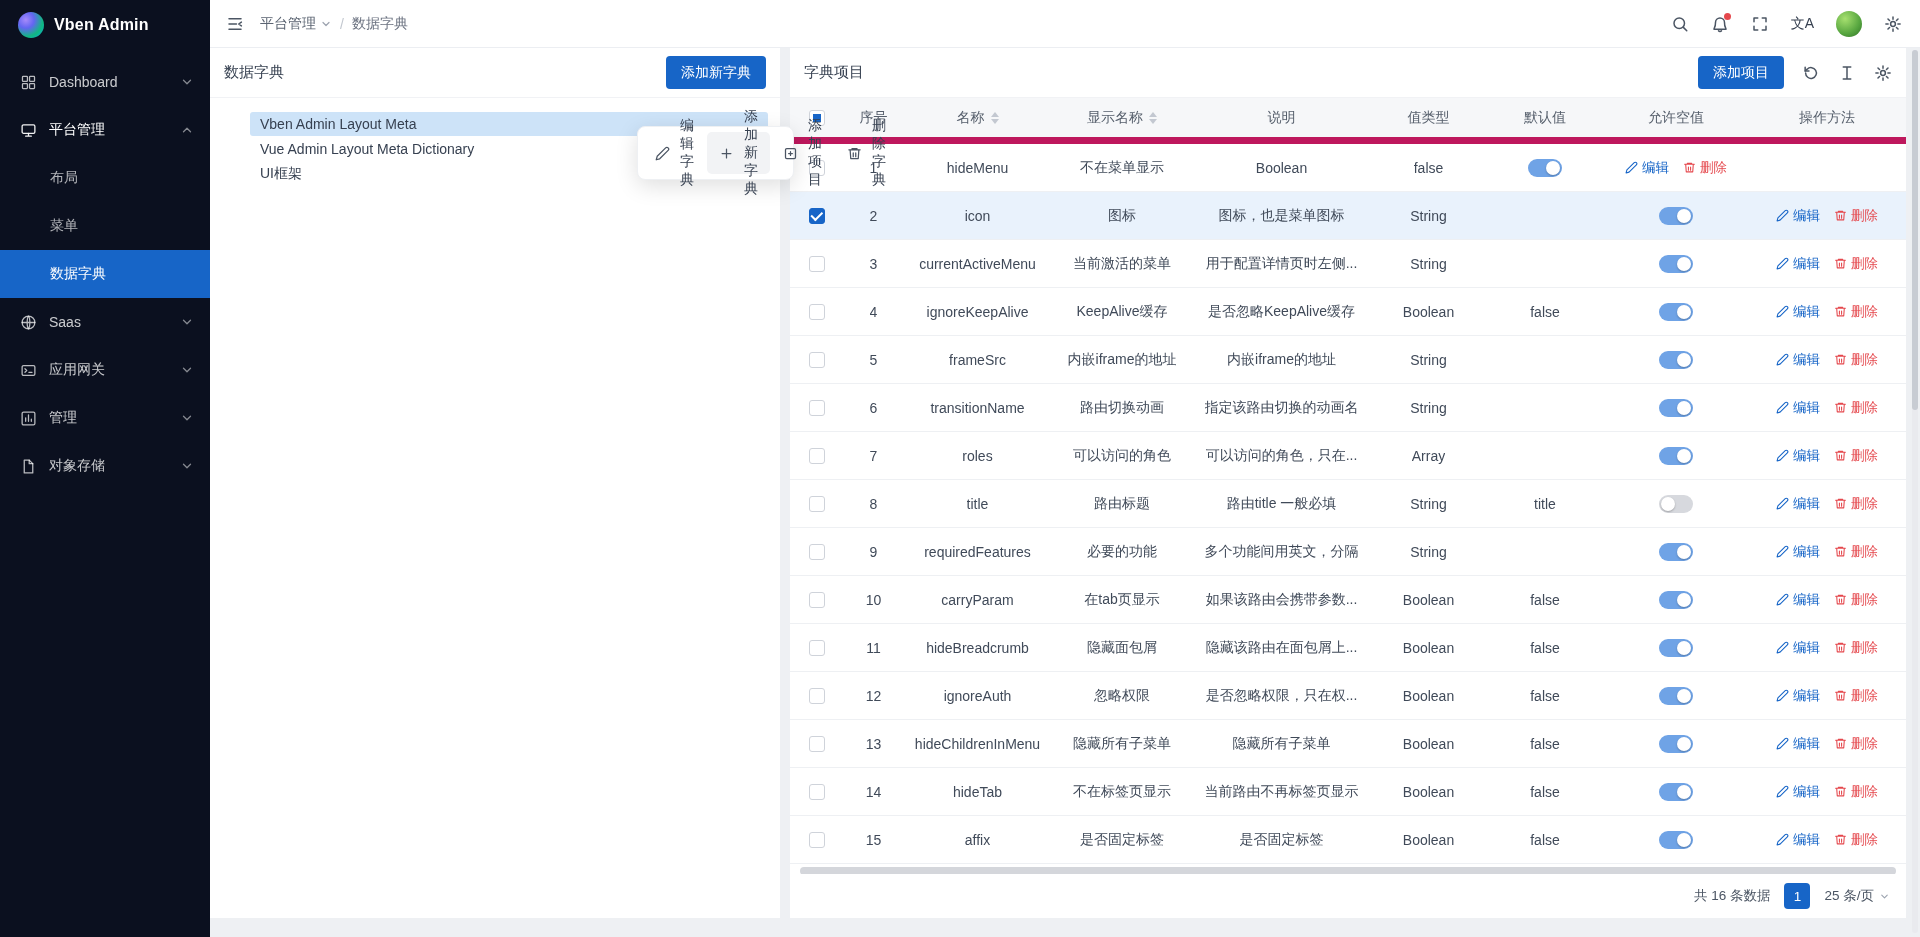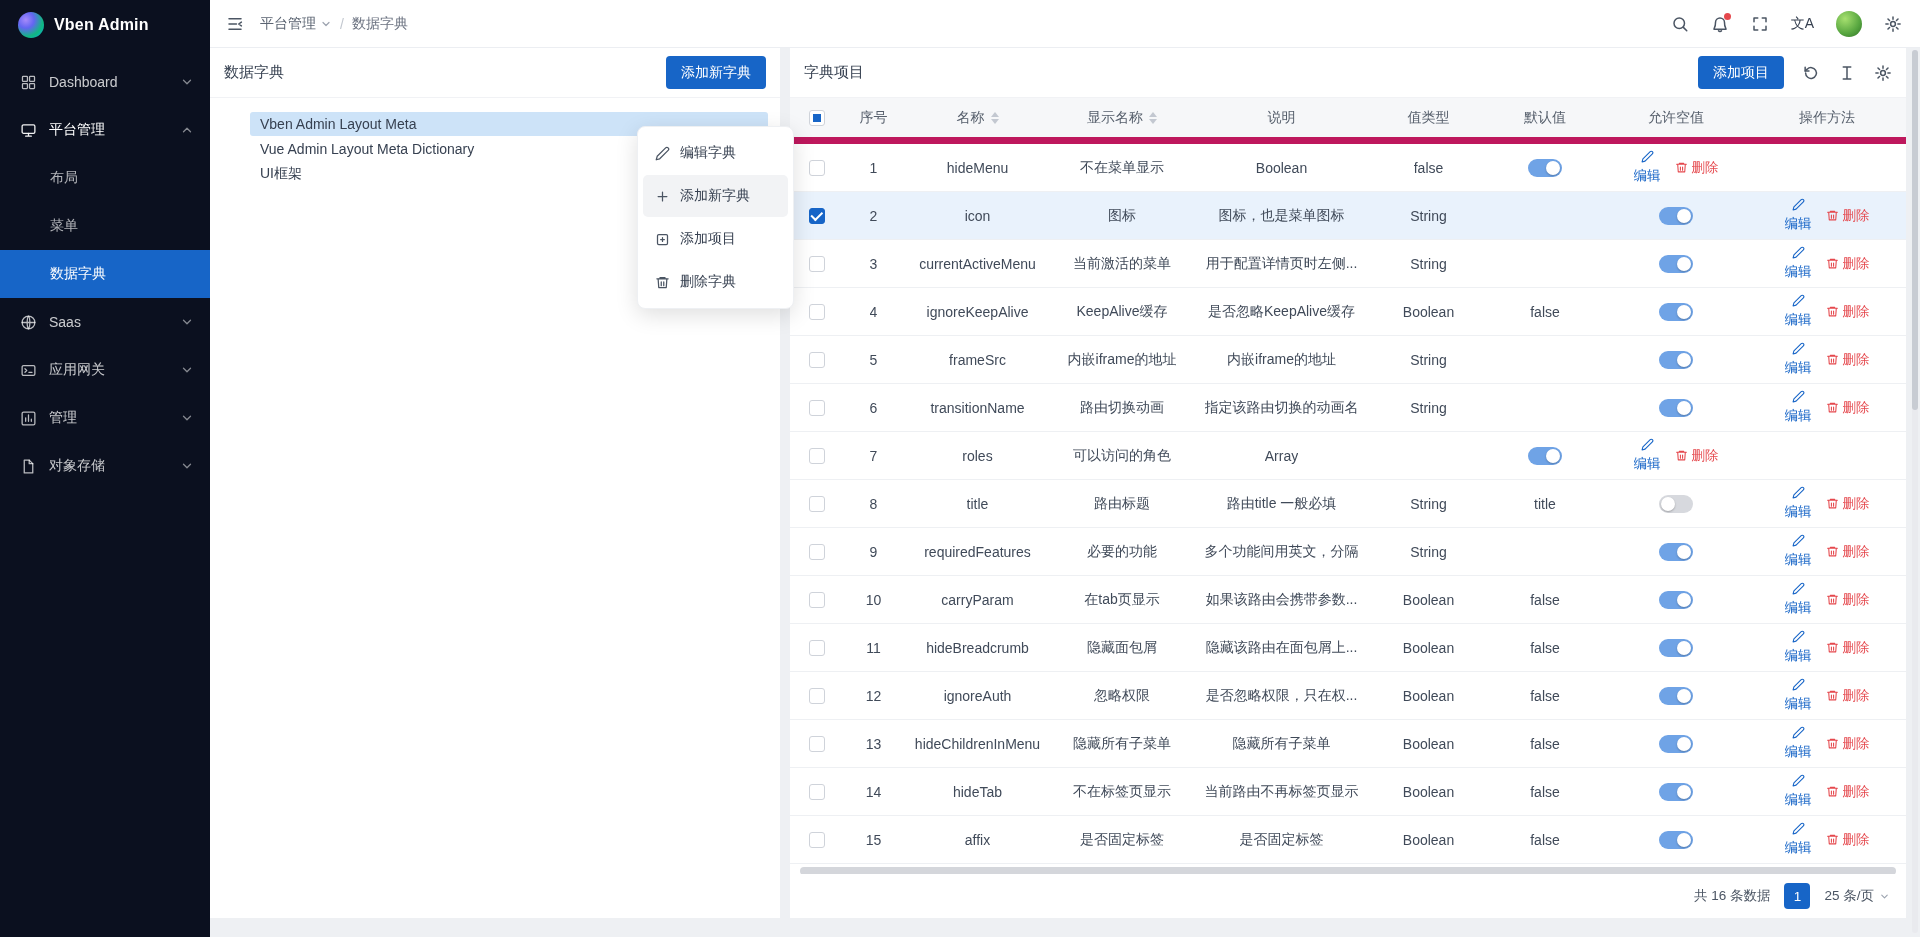--- a/index.html
+++ b/index.html
@@ -89,37 +89,37 @@
   .car.dn { border-top:5px solid #c3c8d1; }
 
   .switch { position:relative; width:34px; height:18px; border-radius:9px; background:#d7d9de; cursor:pointer; display:inline-block; flex:0 0 34px; }
   .switch .knob { position:absolute; top:2px; left:2px; width:14px; height:14px; border-radius:50%; background:#fff; box-shadow:0 1px 2px rgba(0,0,0,.25); }
   .switch.on { background:#6fa3e6; }
   .switch.on .knob { left:auto; right:2px; }
 
   .td.actions { gap:14px; }
   .link { display:inline-flex; align-items:center; gap:4px; font-size:13.5px; cursor:pointer; white-space:nowrap; }
   .lk-ico { width:13px; height:13px; flex:0 0 13px; }
-  .link.edit { color:#1765c7;flex-direction:column; }
+  .link.edit { color:#1765c7; }
   .link.del { color:#e5484d; }
 
   .h-scroll { margin:3px 10px 0; height:8px; border-radius:4px; background:#d4d6db; cursor:pointer; }
 
   
   .pager { height:44px; flex:0 0 44px; display:flex; align-items:center; justify-content:flex-end; gap:14px;
     padding:0 16px; font-size:13.5px; color:#4b5563; }
   .page-cur { min-width:26px; height:26px; border-radius:4px; background:#1765c7; color:#fff;
     display:inline-flex; align-items:center; justify-content:center; cursor:pointer; }
   .page-size { display:inline-flex; align-items:center; gap:5px; cursor:pointer; }
   .ps-caret { width:11px; height:11px; color:#9ca3af; }
 
   
   .context-menu { position:absolute; left:637px; top:126px; width:157px; background:#fff;
     border:1px solid #eef0f3; border-radius:8px; box-shadow:0 6px 22px rgba(0,0,0,.13); padding:5px;
-    display:flex; flex-direction:column; gap:1px; z-index:20; }
+    display:flex; flex-direction:row; gap:1px; z-index:20; }
   .cm-item { height:42px; display:flex; align-items:center; gap:10px; padding:0 12px; font-size:14px;
     color:#374151; border-radius:5px; cursor:pointer; }
   .cm-item.hover { background:#f2f3f5; }
   .cm-ico { width:15px; height:15px; color:#4b5563; flex:0 0 15px; }
 
   
   .v-scrollbar { position:absolute; right:2px; top:50px; bottom:4px; width:6px; border-radius:3px; background:#e9eaee; z-index:30; }
   .v-thumb { position:absolute; top:0; left:0; width:6px; height:360px; border-radius:3px; background:#c8ccd3; }
 </style>
 </head>
@@ -643,20 +643,23 @@
                 <span class="checkbox"></span>
               </div>
               <div class="td">
                 <span>7</span>
               </div>
               <div class="td">
                 <span>roles</span>
               </div>
               <div class="td">
                 <span>可以访问的角色</span>
+              </div>
+              <div class="td">
+                <span>可以访问的角色，只在...</span>
               </div>
               <div class="td">
                 <span>Array</span>
               </div>
               <div class="td">
                 <span></span>
               </div>
               <div class="td">
                 <span class="switch on">
                   <span class="knob"></span>

